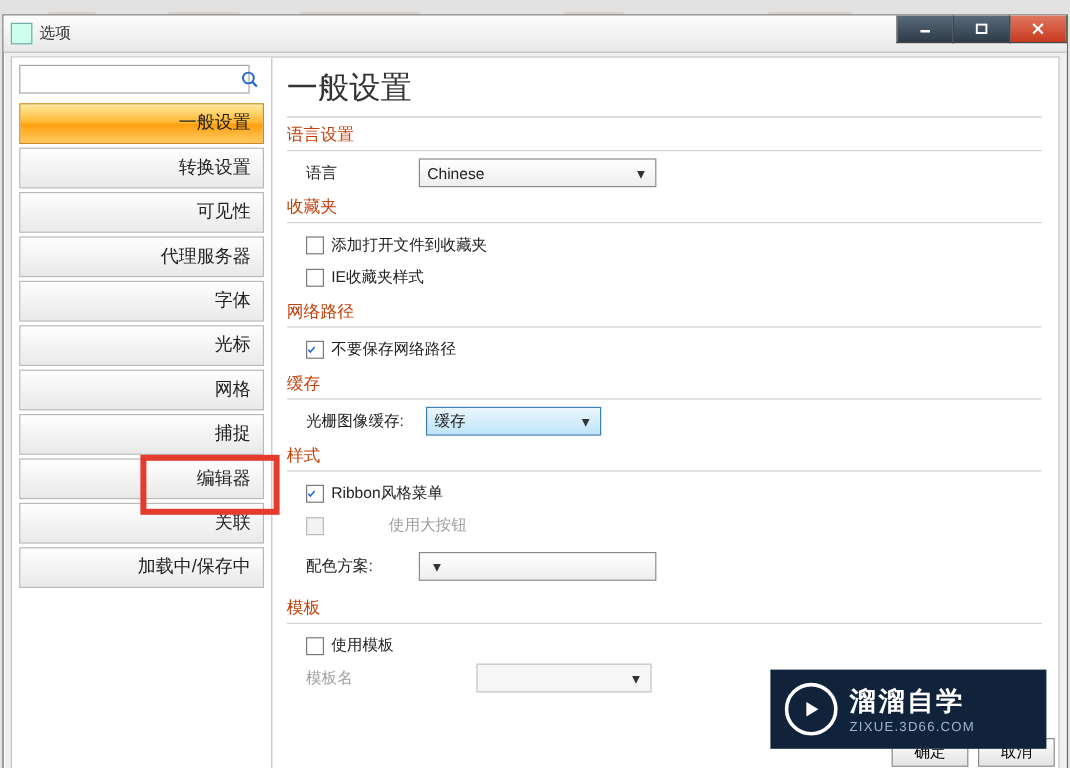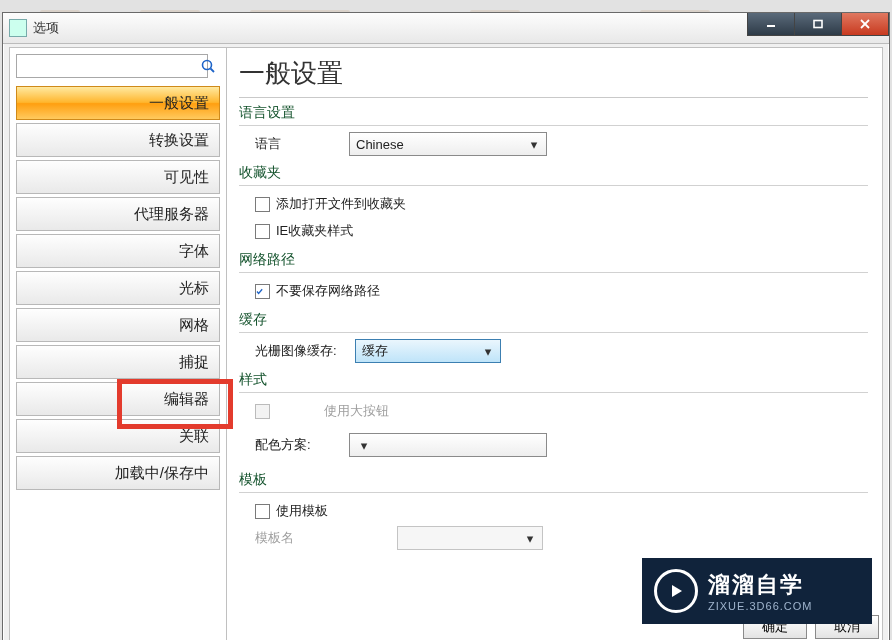--- a/index.html
+++ b/index.html
@@ -155,21 +155,21 @@
     margin: 0 0 4px 0;
     border-bottom: 1px solid #c9c9c9;
     padding-bottom: 6px;
   }
 
   .group {
     margin: 6px 0 8px 0;
   }
   .group-header {
     font-size: 14px;
-    color: #14532d;
+    color: #c2410c;
     padding-bottom: 3px;
     border-bottom: 1px solid #d1d1d1;
     margin-bottom: 6px;
   }
   .row {
     display: flex;
     align-items: center;
     margin: 3px 0 3px 16px;
     height: 24px;
   }
@@ -382,20 +382,28 @@
           <label class="field-label" style="width:100px;">光栅图像缓存:</label>
           <div class="combo highlight" style="width:134px;">
             <span class="combo-text">缓存</span>
             <span class="combo-arrow">▾</span>
           </div>
         </div>
       </div>
 
       <div class="group">
         <div class="group-header">样式</div>
+        <div class="row">
+          <span class="checkbox checked">
+            <svg viewBox="0 0 11 11">
+                <polyline points="1.5,5.5 4,8.5 9.5,2" fill="none" stroke="#1e64c8" stroke-width="2"></polyline>
+              </svg>
+          </span>
+          <span>Ribbon风格菜单</span>
+        </div>
         <div class="row disabled">
           <span class="checkbox disabled"></span>
           <span>使用大按钮</span>
         </div>
         <div class="row" style="margin-top:10px;">
           <label class="field-label" style="width:94px;">配色方案:</label>
           <div class="combo" style="width:186px;">
             <span class="combo-arrow">▾</span>
           </div>
         </div>

